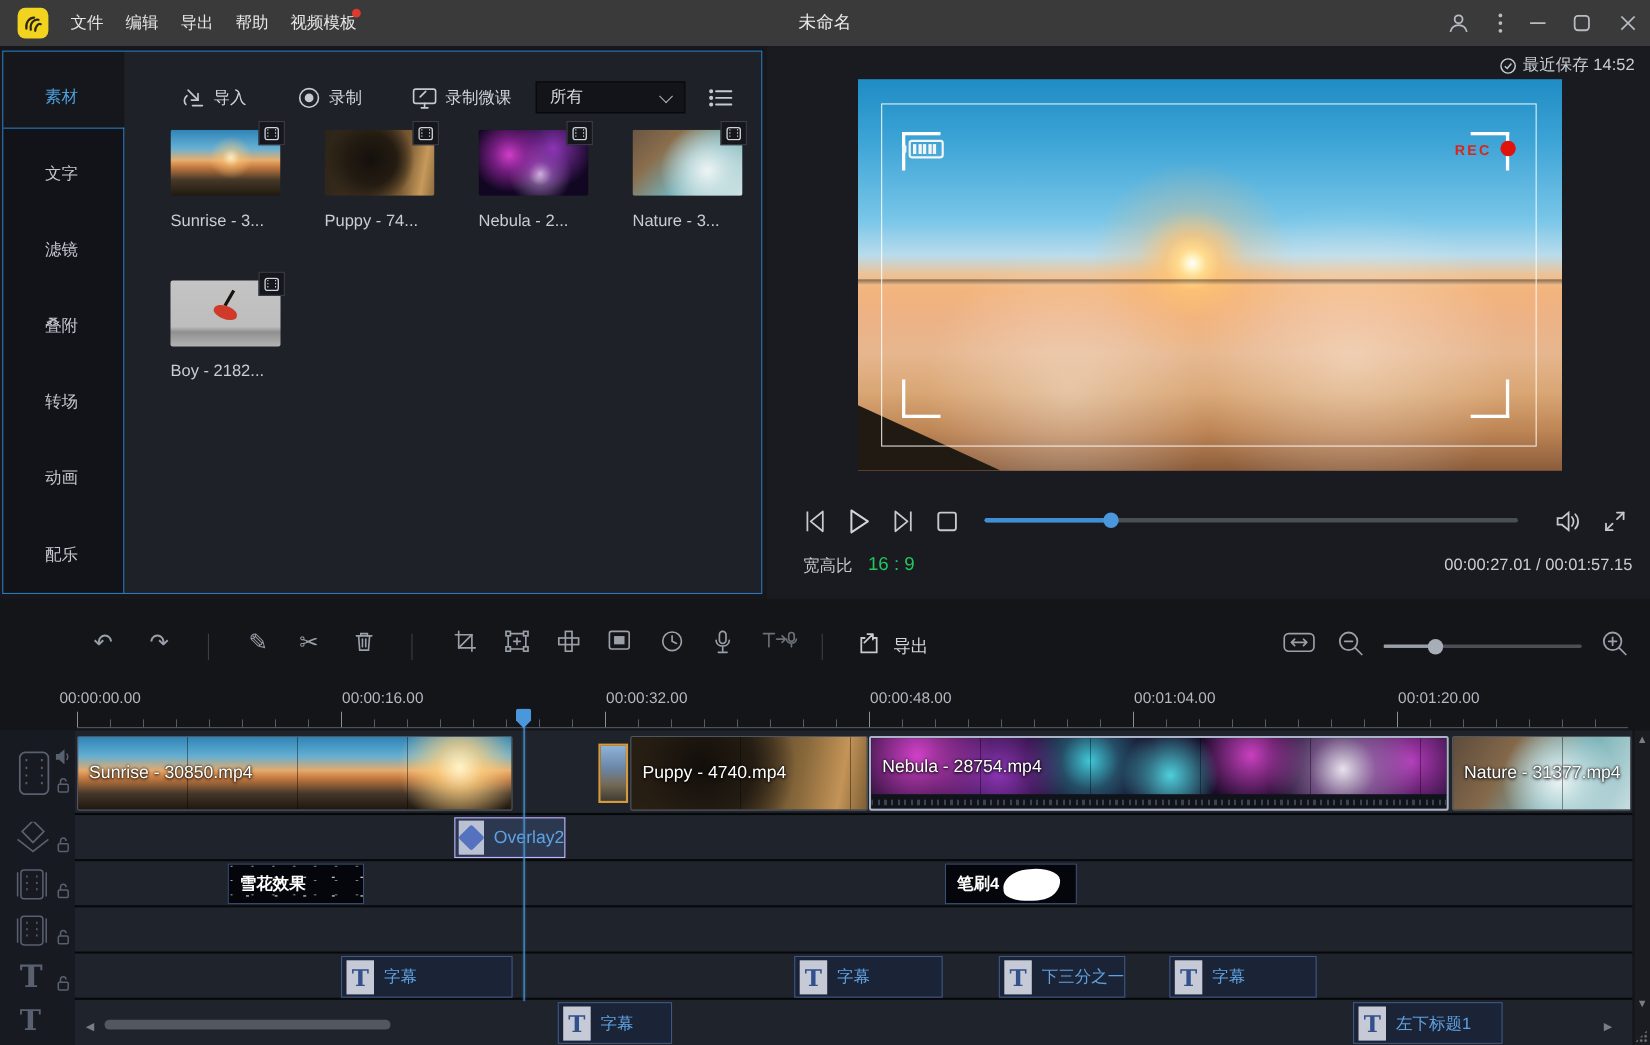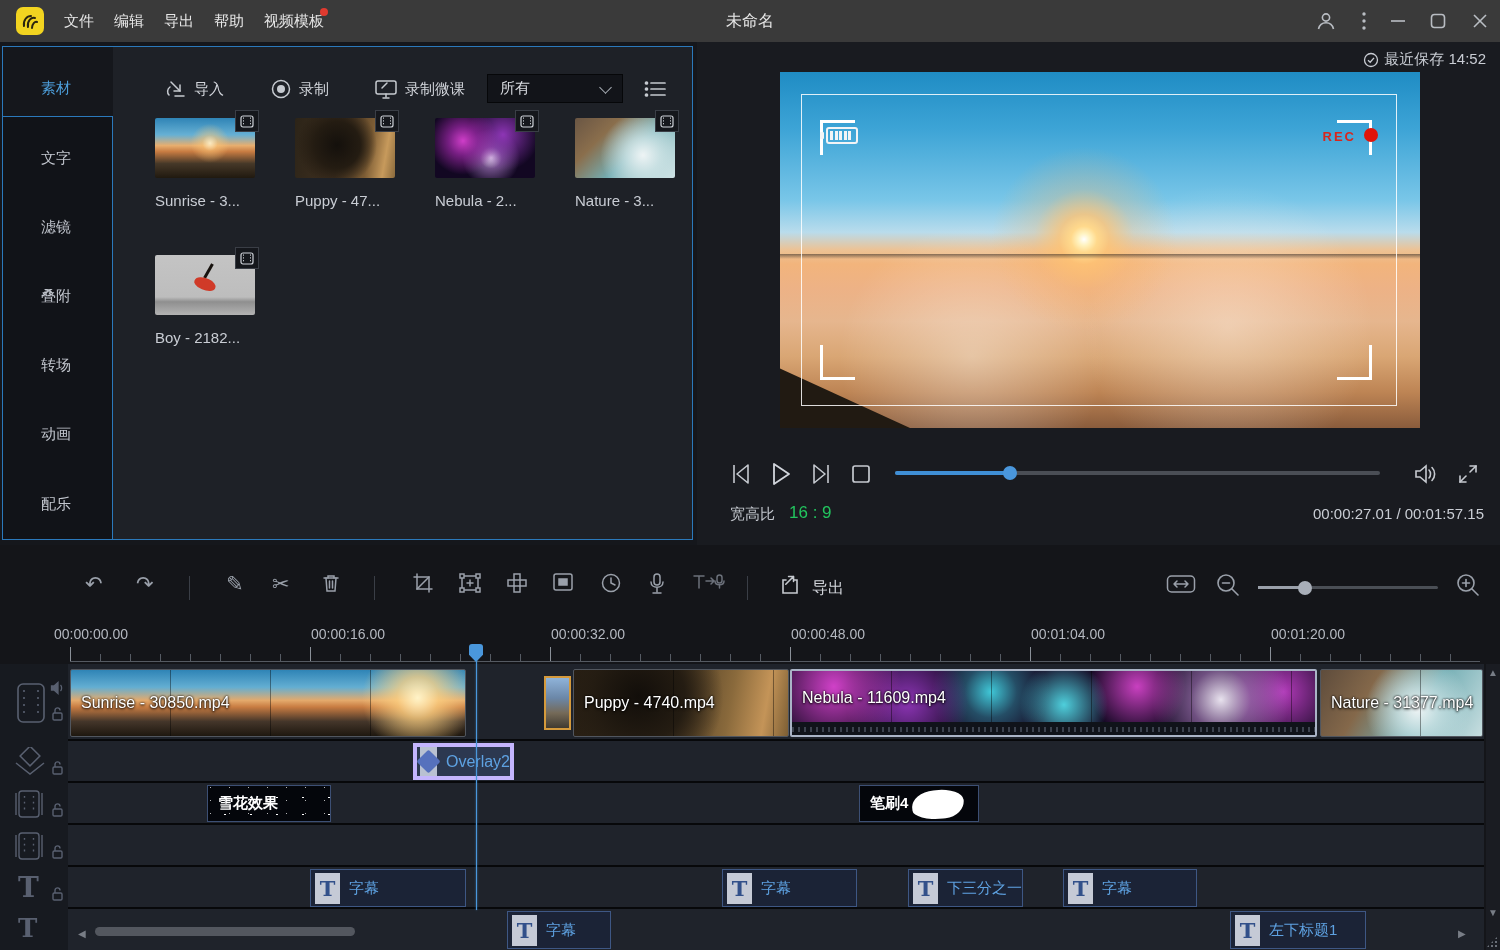--- a/index.html
+++ b/index.html
@@ -101,21 +101,21 @@
   .clip-sunrise{background:radial-gradient(circle at 88% 42%,#fff3c8 0%,rgba(255,210,130,.75) 6%,transparent 16%),linear-gradient(180deg,#2f84b6 0%,#63aed2 26%,#e4aa6c 46%,#c87c42 56%,#44362a 78%,#1e170f 100%);}
   .clip-puppy{background:radial-gradient(circle at 30% 40%,#120e0a 0%,#241c12 30%,transparent 55%),linear-gradient(100deg,#281f14 0%,#3c2e1c 40%,#8a6a3c 72%,#c49458 88%,#7c5e34 100%);}
   .clip-nebula{border:2px solid #aab4c6;background:#0e0618;}
   .nebula-art{position:absolute;left:0;top:0;width:100%;height:52px;
      background:radial-gradient(circle at 8% 30%,#d041c8 0,transparent 14%),radial-gradient(circle at 22% 60%,#8d35b5 0,transparent 15%),radial-gradient(circle at 38% 40%,#40c8d8 0,rgba(60,180,200,.4) 8%,transparent 18%),radial-gradient(circle at 52% 65%,#4ecfdc 0,transparent 16%),radial-gradient(circle at 66% 30%,#c940c0 0,transparent 14%),radial-gradient(circle at 82% 55%,#e8e2ee 0,rgba(200,150,220,.5) 7%,transparent 16%),radial-gradient(circle at 94% 40%,#b13ab8 0,transparent 12%),#150924;}
   .waveform{position:absolute;left:0;bottom:0;width:100%;height:13px;background:#10131a;
      background-image:repeating-linear-gradient(90deg,#3c424e 0 2px,transparent 2px 6px);background-size:100% 5px;background-position:0 60%;background-repeat:no-repeat;}
   .clip-nature{background:radial-gradient(circle at 60% 60%,#eef4f5 0%,rgba(205,228,230,.8) 20%,transparent 50%),linear-gradient(120deg,#5e4c3c 0%,#84684a 30%,#74aeb4 62%,#c7dee0 100%);}
   .transition-badge{position:absolute;left:544px;top:676px;width:27px;height:54px;border:2px solid #d59a3c;box-sizing:border-box;background:linear-gradient(180deg,#8fb3d9 0%,#6b87a8 40%,#756a58 70%,#403a30 100%);z-index:5;}
 
-  .oclip{top:743px;height:37px;background:#2c3850;border:4px solid #c4b5fd;display:flex;align-items:center;gap:9px;justify-content:center;}
+  .oclip{top:743px;height:37px;background:#2c3850;border:1px solid #c4b5fd;display:flex;align-items:center;gap:9px;}
   .obox{width:30px;height:31px;background:#b9c1d2;margin-left:3px;display:flex;align-items:center;justify-content:center;}
   .odiamond{width:17px;height:17px;background:#5671bd;transform:rotate(45deg);border-radius:2px;}
   .olabel{font-size:16px;color:#5ea2e2;}
 
   .eclip{top:785px;height:37px;background:#04060b;border:1px solid #3c4f74;display:flex;align-items:center;color:#fff;font-weight:bold;font-size:15px;}
   .snowdots{position:absolute;inset:0;background-image:radial-gradient(#fff 1px,transparent 1.2px),radial-gradient(rgba(255,255,255,.7) .8px,transparent 1px);background-size:26px 17px,19px 13px;background-position:4px 3px,12px 8px;}
   .blob{position:absolute;right:14px;top:4px;width:52px;height:29px;background:#fff;border-radius:46% 54% 40% 60%/55% 45% 60% 40%;transform:rotate(-6deg);}
 
   .tclip{height:38px;background:#1b2336;border:1px solid #3e5784;display:flex;align-items:center;gap:9px;}
   .tbox{width:25px;height:31px;background:#c5cad6;margin-left:4px;display:flex;align-items:center;justify-content:center;
@@ -254,21 +254,21 @@
 
   <div class="thumb tn-puppy" style="left:295px;top:118px">
     <div class="badge">
       <svg width="14" height="13" viewBox="0 0 14 13">
           <rect x="1" y="1" width="12" height="11" rx="2" stroke="#cfd3d9" stroke-width="1.2" fill="none"></rect>
           <line x1="3.5" y1="2.5" x2="3.5" y2="10.5" stroke="#cfd3d9" stroke-width="1" stroke-dasharray="1.2 1.6"></line>
           <line x1="10.5" y1="2.5" x2="10.5" y2="10.5" stroke="#cfd3d9" stroke-width="1" stroke-dasharray="1.2 1.6"></line>
         </svg>
     </div>
   </div>
-  <div class="tlabel" style="left:295px;top:192px">Puppy - 47...</div>
+  <div class="tlabel" style="left:295px;top:192px">Puppy - 74...</div>
 
   <div class="thumb tn-nebula" style="left:435px;top:118px">
     <div class="badge">
       <svg width="14" height="13" viewBox="0 0 14 13">
           <rect x="1" y="1" width="12" height="11" rx="2" stroke="#cfd3d9" stroke-width="1.2" fill="none"></rect>
           <line x1="3.5" y1="2.5" x2="3.5" y2="10.5" stroke="#cfd3d9" stroke-width="1" stroke-dasharray="1.2 1.6"></line>
           <line x1="10.5" y1="2.5" x2="10.5" y2="10.5" stroke="#cfd3d9" stroke-width="1" stroke-dasharray="1.2 1.6"></line>
         </svg>
     </div>
   </div>
@@ -576,21 +576,21 @@
   </div>
   <div class="transition-badge"></div>
   <div class="clip vclip clip-puppy" style="left:573px;width:216px">
     <div class="framesep"></div>
     <div class="clip-name">Puppy - 4740.mp4</div>
   </div>
   <div class="clip vclip clip-nebula" style="left:790px;width:527px">
     <div class="nebula-art"></div>
     <div class="framesep" style="bottom:13px"></div>
     <div class="waveform"></div>
-    <div class="clip-name" style="top:18px">Nebula - 11609.mp4</div>
+    <div class="clip-name" style="top:18px">Nebula - 28754.mp4</div>
   </div>
   <div class="clip vclip clip-nature" style="left:1320px;width:163px">
     <div class="framesep"></div>
     <div class="clip-name">Nature - 31377.mp4</div>
   </div>
 
   <div class="clip oclip" style="left:413px;width:101px">
     <div class="obox">
         <div class="odiamond"></div>
       </div>

